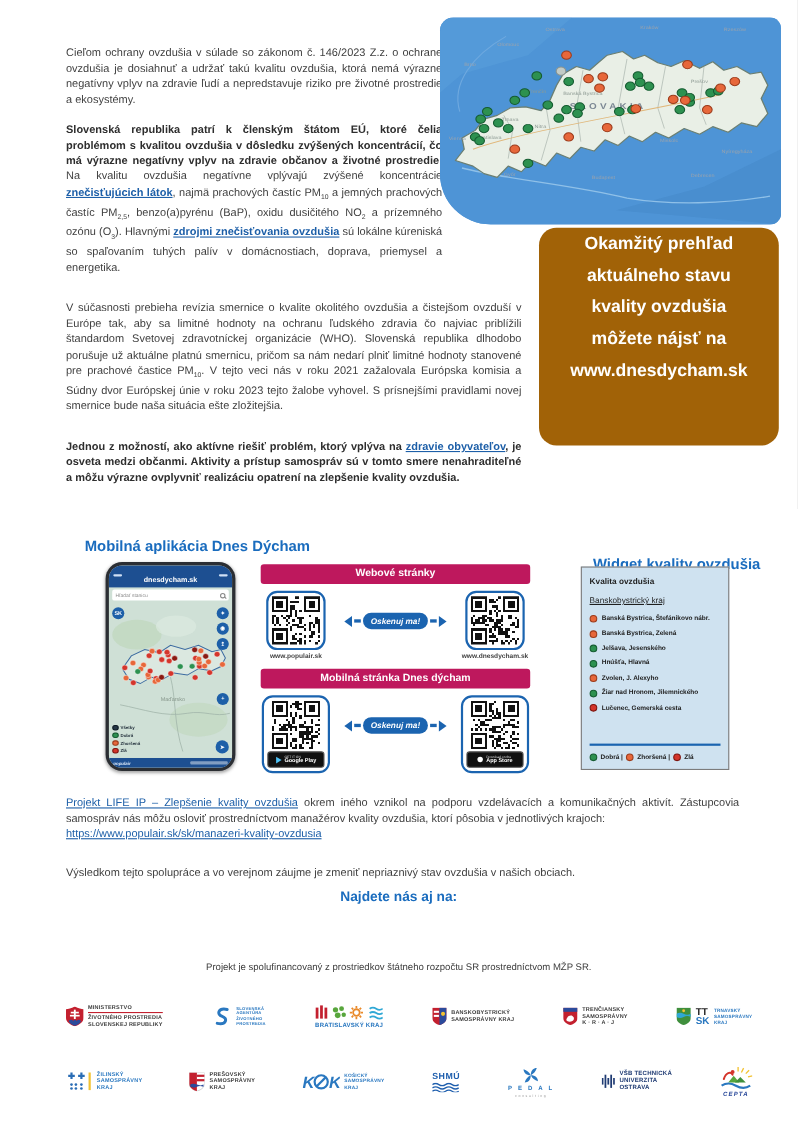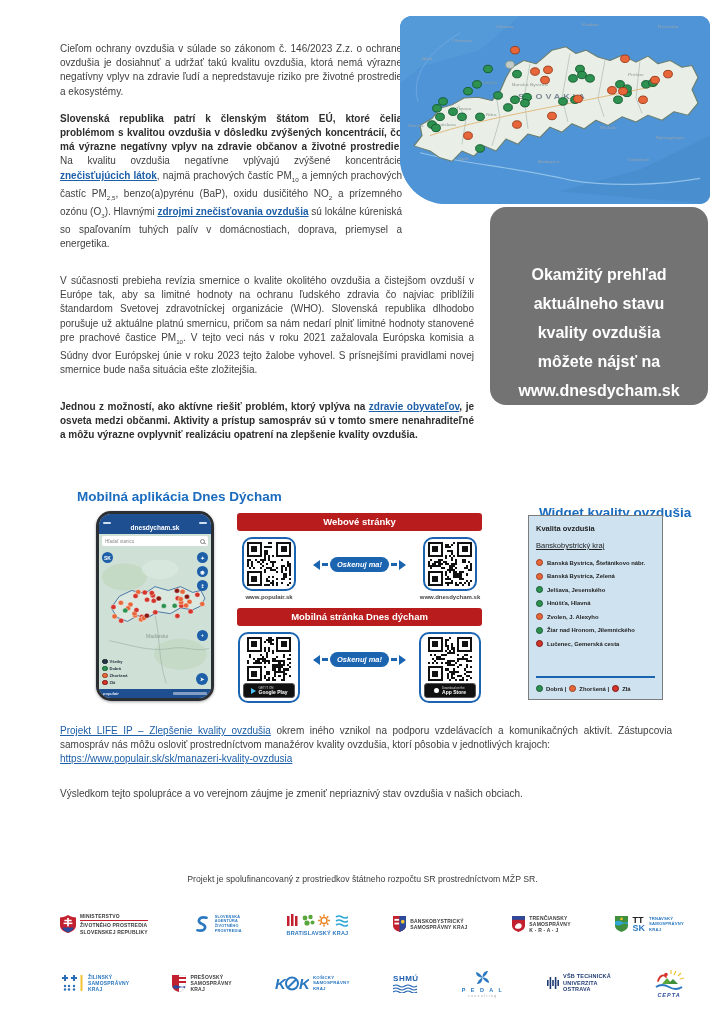--- a/index.html
+++ b/index.html
@@ -16,22 +16,22 @@
   .p3{position:absolute;left:60px;top:274px;width:414px;}
   .p4{position:absolute;left:60px;top:400px;width:414px;}
   
   .map-card{position:absolute;left:400px;top:16px;width:310px;height:188px;
             border-radius:12px 10px 10px 46px;overflow:hidden;background:#4e94d6;}
   .map-card svg{display:block;width:310px;height:188px;}
   .ml{font-size:5px;fill:#9aa3ad;}
   .ml.in{fill:#8d9a93;}
   .ml.country{font-size:9px;font-weight:700;letter-spacing:3px;fill:#7c8894;}
   
-  .info-box{position:absolute;left:490px;top:207px;width:218px;height:198px;background:#737373;
-            border-radius:16px;display:flex;align-items:flex-end;justify-content:center;}
+  .info-box{position:absolute;left:490px;top:207px;width:218px;height:198px;background:#a16207;
+            border-radius:16px;display:flex;align-items:flex-start;justify-content:center;}
   .info-box div{color:#fff;font-weight:700;font-size:16px;line-height:29px;text-align:center;white-space:pre-line;}
   
   .h-sec{position:absolute;font-size:13.5px;font-weight:700;color:#1a6cbe;margin:17px;}
   .h-app{left:60px;top:472px;}
   .h-widget{left:522px;top:488px;}
   
   .phone{position:absolute;left:96px;top:511px;width:112px;height:184px;background:#2b2e33;
          border-radius:15px;padding:3px;box-shadow:0 1px 3px rgba(0,0,0,.35);}
   .phone-screen{width:100%;height:100%;border-radius:12px;overflow:hidden;display:flex;flex-direction:column;background:#cfe0d6;}
   .ph-head{background:#1d4f91;height:20px;flex:0 0 auto;display:flex;flex-direction:column;justify-content:flex-end;}
@@ -49,21 +49,21 @@
   .ph-legend{position:absolute;left:3px;bottom:4px;}
   .ph-legend .row{display:flex;align-items:center;gap:2px;margin-top:1.5px;}
   .ph-legend .d{width:3.5px;height:3.5px;border-radius:50%;flex:0 0 auto;}
   .ph-legend span{font-size:4px;font-weight:700;color:#23303c;}
   .ph-country{position:absolute;left:42%;top:60%;font-size:5px;color:#8a9a8f;}
   .ph-foot{background:#1d4f91;height:9px;flex:0 0 auto;display:flex;align-items:center;justify-content:space-between;padding:0 4px;}
   .ph-foot span{color:#dce8f7;font-size:4px;font-weight:700;font-style:italic;}
   .ph-foot i{display:block;width:34px;height:3px;background:rgba(255,255,255,.45);border-radius:1px;}
   
   .qr-panel{position:absolute;left:237px;top:513px;width:245px;}
-  .bar{background:#b91c1c;color:#fff;font-weight:700;font-size:9.5px;text-align:center;
+  .bar{background:#be185d;color:#fff;font-weight:700;font-size:9.5px;text-align:center;
        border-radius:3px;height:18px;line-height:18px;}
   .qr-row{display:flex;align-items:flex-start;justify-content:space-between;margin-top:6px;}
   .qr-col{display:flex;flex-direction:column;align-items:center;width:64px;}
   .qr-box{border:2px solid #1b64b0;border-radius:10px;background:#fff;padding:3px;display:flex;
           flex-direction:column;align-items:center;gap:2px;}
   .qr-box svg{display:block;width:44px;height:44px;}
   .qr-label{font-size:6px;font-weight:700;color:#444;margin-top:3px;white-space:nowrap;}
   .scan{display:flex;align-items:center;gap:2px;margin-top:20px;}
   .scan .tri-l{width:0;height:0;border-top:5px solid transparent;border-bottom:5px solid transparent;border-right:7px solid #1b64b0;}
   .scan .tri-r{width:0;height:0;border-top:5px solid transparent;border-bottom:5px solid transparent;border-left:7px solid #1b64b0;}
@@ -1246,20 +1246,21 @@
         <span class="dot worse"></span>
         <span>Zhoršená |</span>
         <span class="dot bad"></span>
         <span>Zlá</span>
       </div>
   </div>
 
   <p class="just project"><span class="tlink">Projekt LIFE IP – Zlepšenie kvality ovzdušia</span><span> okrem iného vznikol na podporu vzdelávacích a komunikačných aktivít. Zástupcovia samospráv nás môžu osloviť prostredníctvom manažérov kvality ovzdušia, ktorí pôsobia v jednotlivých krajoch: </span><br><span class="tlink">https://www.populair.sk/sk/manazeri-kvality-ovzdusia</span></p>
   <p class="result">Výsledkom tejto spolupráce a vo verejnom záujme je zmeniť nepriaznivý stav ovzdušia v našich obciach.</p>
 
+  <div class="social-title">Najdete nás aj na:</div>
 
   <div class="fineprint fp2">Projekt je spolufinancovaný z prostriedkov štátneho rozpočtu SR prostredníctvom MŽP SR.</div>
 
   <div class="logo-row row1">
     <div class="logo">
       <svg width="16" height="18" viewBox="0 0 17 19">
         <path d="M8.5,0 C5,2 2,2.5 0,2.5 L0,11 C0,15 4,17.5 8.5,19 C13,17.5 17,15 17,11 L17,2.5 C15,2.5 12,2 8.5,0 Z" fill="#c3202f"></path>
         <rect x="7.6" y="3" width="1.8" height="9" fill="#fff"></rect>
           <rect x="4.6" y="5" width="7.8" height="1.6" fill="#fff"></rect>
           <rect x="3.8" y="8" width="9.4" height="1.6" fill="#fff"></rect>
@@ -1391,21 +1392,21 @@
         <circle cx="17" cy="8.5" r="6" fill="none" stroke="#2a78c0" stroke-width="2"></circle>
         <line x1="12.5" y1="13" x2="21.5" y2="4" stroke="#2a78c0" stroke-width="2"></line>
         <text x="24" y="14" font-family="Liberation Sans,sans-serif" font-size="15" font-weight="bold" font-style="italic" fill="#2a78c0">K</text>
       </svg>
       <div class="col">
         <span class="l-blue" style="font-size:4.4px">KOŠICKÝ</span>
         <span class="l-blue" style="font-size:4.4px">SAMOSPRÁVNY</span>
         <span class="l-blue" style="font-size:4.4px">KRAJ</span>
       </div>
     </div>
-    <div class="logo shmu-col col" style="flex-direction:column;gap:1px;align-items:flex-end;">
+    <div class="logo shmu-col col" style="flex-direction:column;gap:1px;">
       <span class="shmu-txt">SHMÚ</span>
       <svg width="26" height="9" viewBox="0 0 26 9">
         <g stroke="#1f5fae" stroke-width="1.2" fill="none">
           <path d="M0,2 Q3,0 6,2 T12,2 T18,2 T24,2"></path>
           <path d="M0,5 Q3,3 6,5 T12,5 T18,5 T24,5"></path>
           <path d="M0,8 Q3,6 6,8 T12,8 T18,8 T24,8"></path>
         </g>
       </svg>
     </div>
     <div class="logo pedal-col col" style="flex-direction:column;gap:1px;">

